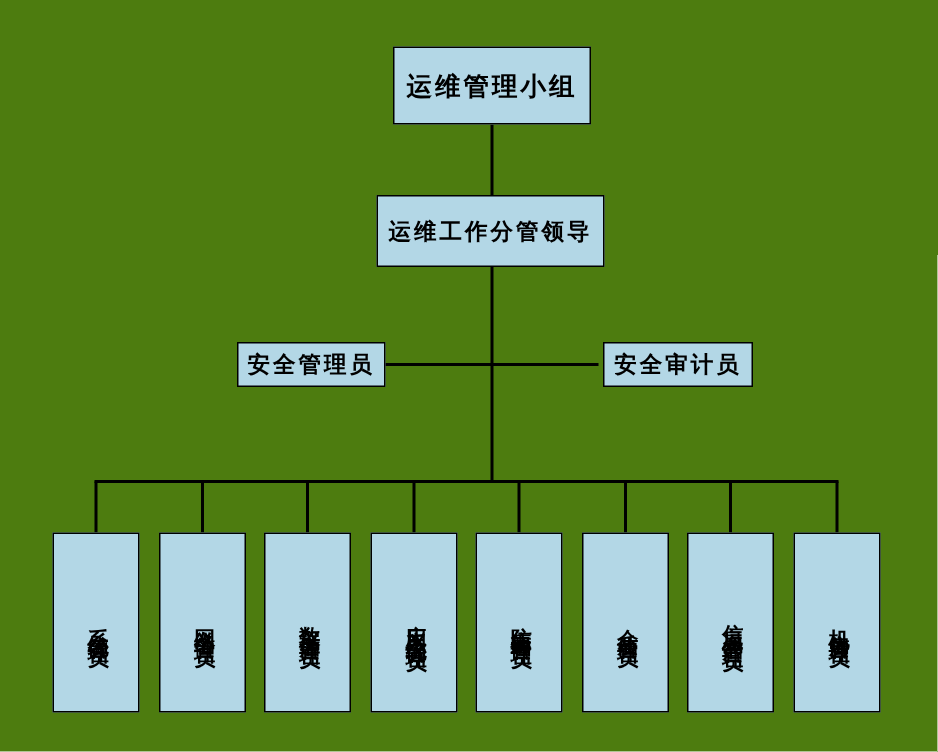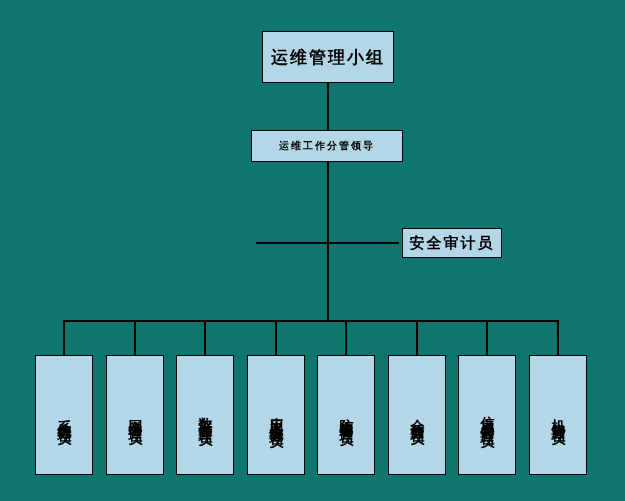--- a/index.html
+++ b/index.html
@@ -4,21 +4,21 @@
 <style>
   html, body {
     margin: 0;
     padding: 0;
     background: #ffffff;
   }
   #canvas {
     position: relative;
     width: 625px;
     height: 501px;
-    background: #0f766e;
+    background: #4d7c0f;
     font-family: "Liberation Serif", serif;
     overflow: hidden;
   }
   .box {
     position: absolute;
     box-sizing: border-box;
     background: #b3d7e6;
     border: 1.5px solid #000000;
     color: #000000;
     font-weight: bold;
@@ -27,21 +27,21 @@
     justify-content: center;
     text-align: center;
     white-space: nowrap;
   }
   .line {
     position: absolute;
     background: #000000;
   }
   
   .node-root    { left: 262px; top: 31px;  width: 132px; height: 52px; font-size: 17px; letter-spacing: 2px; }
-  .node-leader  { left: 251px; top: 130px; width: 152px; height: 32px; font-size: 10px; letter-spacing: 2px; text-align: center; }
+  .node-leader  { left: 251px; top: 130px; width: 152px; height: 48px; font-size: 15px; letter-spacing: 2px; text-align: center; }
   .node-sec-adm { left: 158px; top: 228px; width: 99px;  height: 30px; font-size: 15px; letter-spacing: 2px; }
   .node-sec-aud { left: 402px; top: 228px; width: 100px; height: 30px; font-size: 15px; letter-spacing: 2px; }
   
   .bbox {
     top: 355px;
     width: 58px;
     height: 120px;
     font-size: 14px;
   }
   .bbox .vtext {
@@ -92,20 +92,23 @@
   <div class="line stub stub-7"></div>
 
   <div class="box node-root">
     <span>运维管理小组</span>
   </div>
 
   <div class="box node-leader">
     <span>运维工作分管领导</span>
   </div>
 
+  <div class="box node-sec-adm">
+    <span>安全管理员</span>
+  </div>
   <div class="box node-sec-aud">
     <span>安全审计员</span>
   </div>
 
   <div class="box bbox bbox-0">
     <span class="vtext">系统管理员</span>
   </div>
   <div class="box bbox bbox-1">
     <span class="vtext">网络管理员</span>
   </div>

